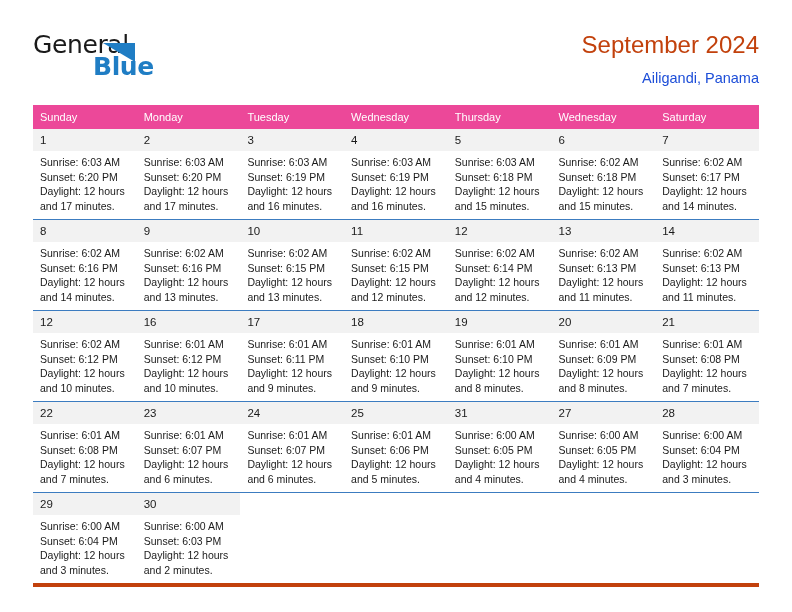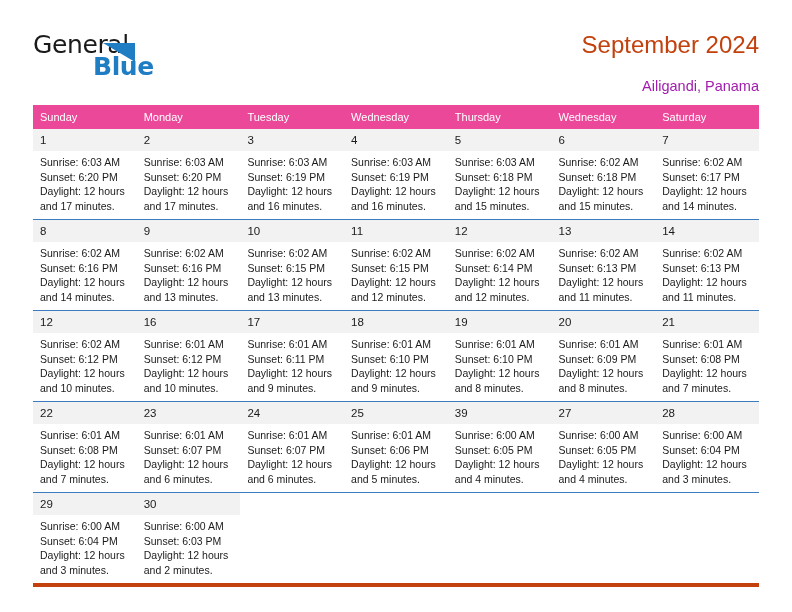--- a/index.html
+++ b/index.html
@@ -78,23 +78,23 @@
   .cal-title {
     font-size: 24px;
     font-weight: 400;
     color: #c2410c;
     line-height: 34px;
     white-space: nowrap;
   }
   .cal-subtitle {
     font-size: 14.5px;
     font-weight: 400;
-    color: #a21caf;
+    color: #1d4ed8;
     line-height: 20px;
-    margin-top: 14px;
+    margin-top: 6px;
     white-space: nowrap;
   }
 
   
   .calendar {
     position: absolute;
     left: 33px;
     top: 105px;
     width: 726px;
     border-collapse: collapse;
@@ -470,21 +470,21 @@
               <div class="cell-body">
                 <div>Sunrise: 6:01 AM</div>
                 <div>Sunset: 6:06 PM</div>
                 <div>Daylight: 12 hours</div>
                 <div>and 5 minutes.</div>
               </div>
             </div>
           </td>
         <td>
             <div class="cell">
-              <span class="daynum">39</span>
+              <span class="daynum">31</span>
               <div class="cell-body">
                 <div>Sunrise: 6:00 AM</div>
                 <div>Sunset: 6:05 PM</div>
                 <div>Daylight: 12 hours</div>
                 <div>and 4 minutes.</div>
               </div>
             </div>
           </td>
         <td>
             <div class="cell">

